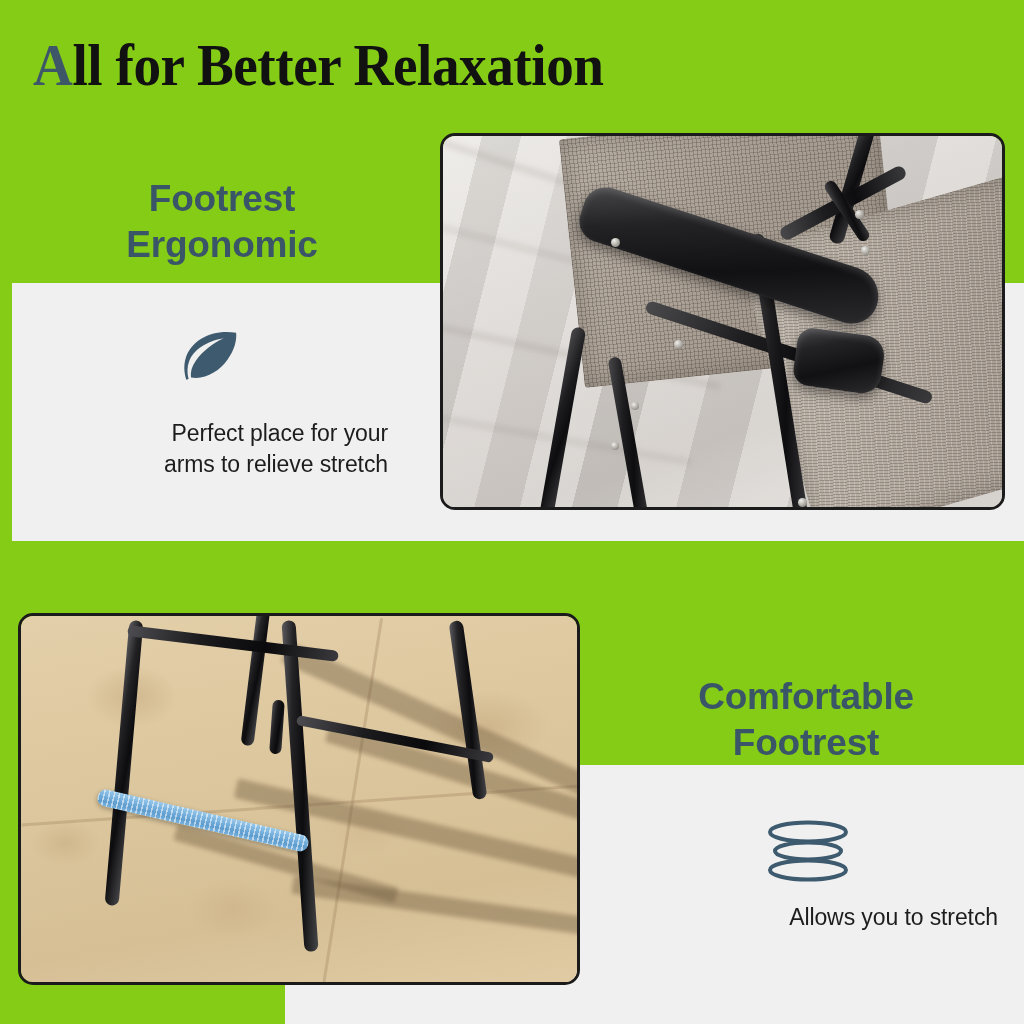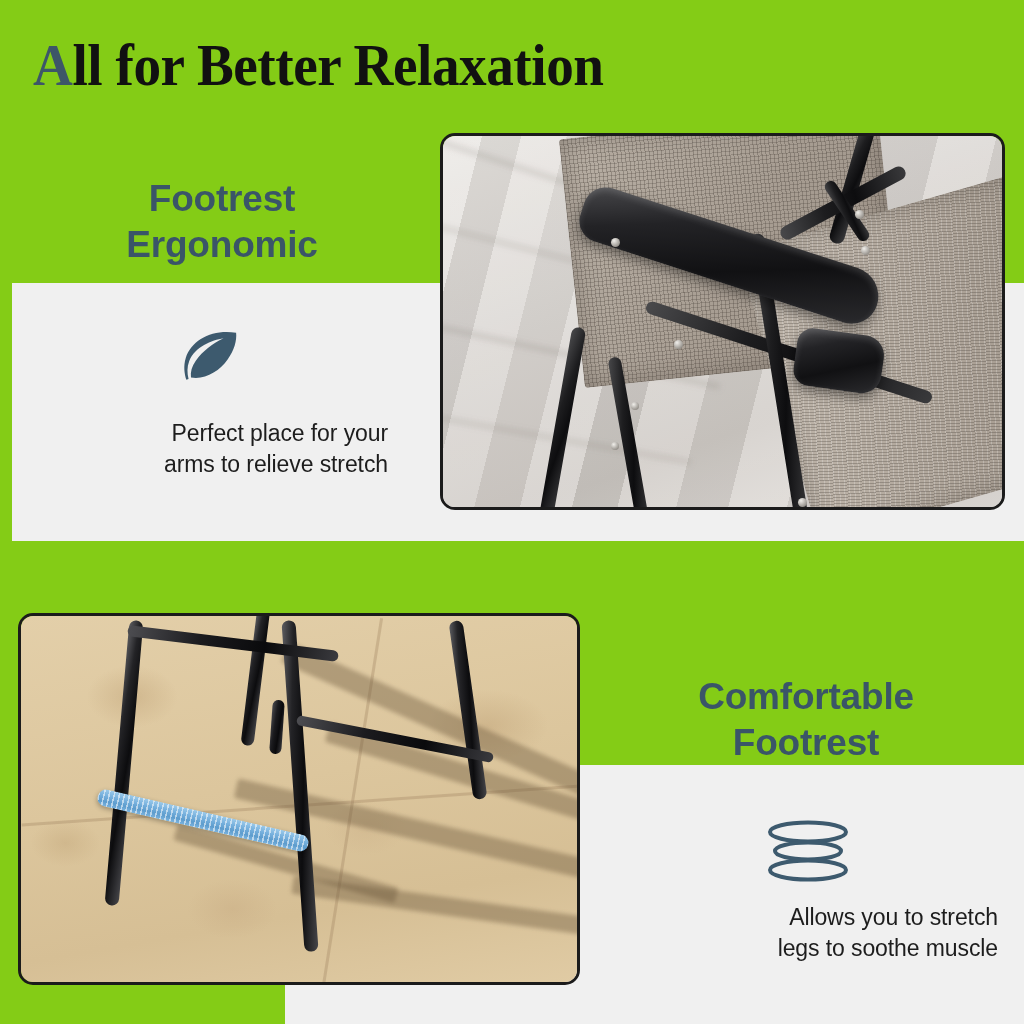--- a/index.html
+++ b/index.html
@@ -200,21 +200,20 @@
   <div class="icon icon-spring">
     <svg viewBox="0 0 92 62" width="92" height="62">
       <ellipse cx="46" cy="12" rx="38" ry="9.5" fill="none" stroke="#3d5a6e" stroke-width="4"></ellipse>
       <ellipse cx="46" cy="31" rx="33" ry="8.5" fill="none" stroke="#3d5a6e" stroke-width="4"></ellipse>
       <ellipse cx="46" cy="50" rx="38" ry="9.5" fill="none" stroke="#3d5a6e" stroke-width="4"></ellipse>
     </svg>
   </div>
 
   <div class="caption caption-footrest">
     <div>Allows you to stretch</div>
-    <div>legs to soothe muscle</div>
   </div>
 
   <div class="photo photo-footrest">
     <div class="ph-inner">
       <div class="floor-tile"></div>
       <div class="tile-line" style="left:330px;top:0;width:3px;height:372px;transform:rotate(9deg);"></div>
       <div class="tile-line" style="left:0;top:188px;width:562px;height:3px;transform:rotate(-4deg);"></div>
 
       <div class="shadow-band" style="left:250px;top:92px;width:330px;height:22px;transform:rotate(24deg);"></div>
       <div class="shadow-band" style="left:300px;top:150px;width:300px;height:20px;transform:rotate(17deg);"></div>

